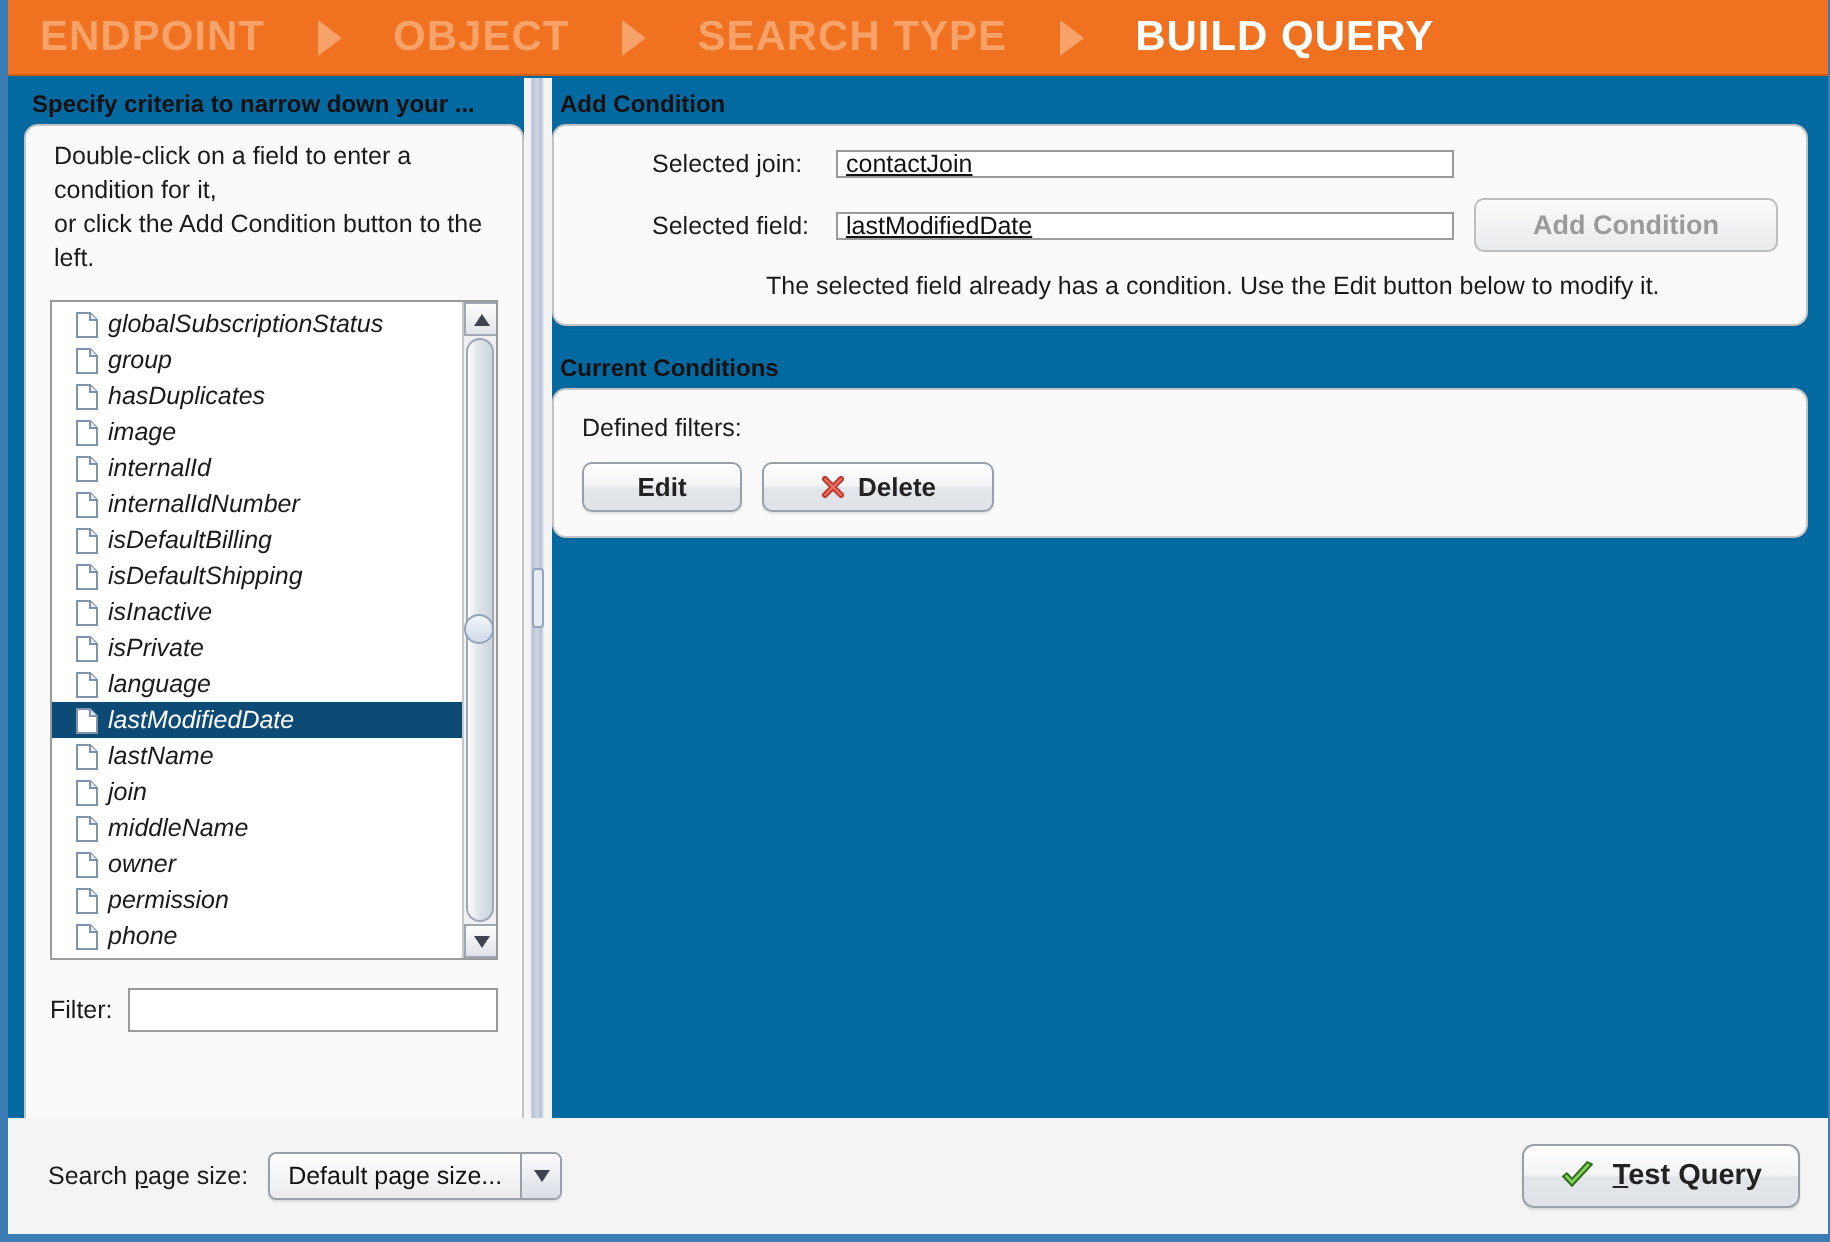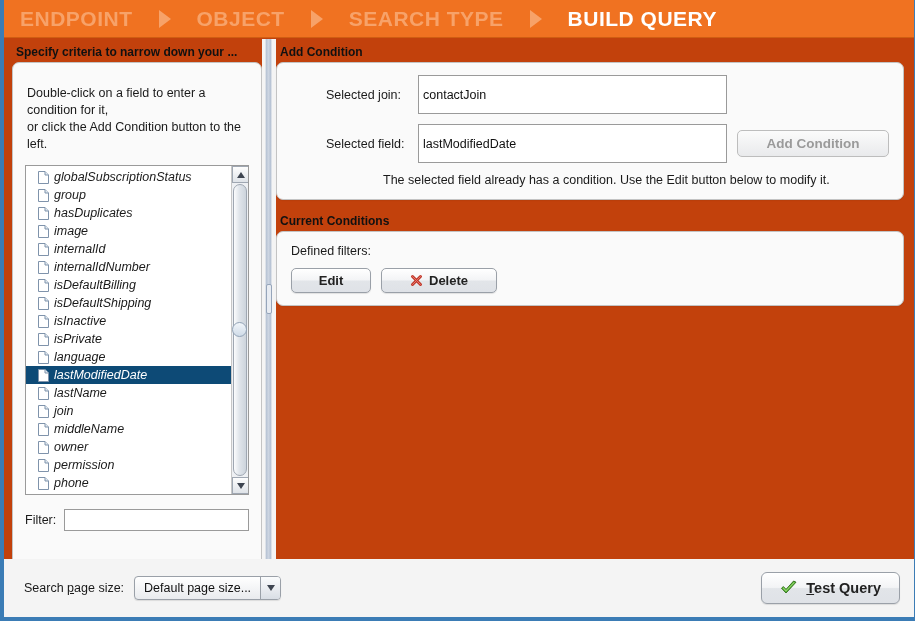--- a/index.html
+++ b/index.html
@@ -7,21 +7,21 @@
     margin: 0; padding: 0;
     width: 915px; height: 621px;
     font-family: "Liberation Sans", sans-serif;
     font-size: 12px;
     color: #1a1a1a;
     overflow: hidden;
   }
   #app {
     position: relative;
     width: 915px; height: 621px;
-    background: #c2410c;
+    background: #0369a1;
     border-left: 4px solid #3b7cb5;
     border-bottom: 4px solid #3b7cb5;
     border-right: 1px solid #3b7cb5;
     overflow: hidden;
   }
 
   
   #wizard-header {
     height: 38px;
     background: #f07221;
@@ -89,21 +89,21 @@
     padding: 0 0 3px 4px;
   }
   .group > .group-box {
     border: 1px solid #c3c3c3;
     border-radius: 7px;
     background: #fafafa;
     box-shadow: 0 1px 1px rgba(0,0,0,0.05);
   }
 
   
-  #left-box { padding: 20px 12px 12px 12px; height: 537px; }
+  #left-box { padding: 5px 12px 12px 12px; height: 537px; }
   #tree-help {
     font-size: 12.5px;
     line-height: 17px;
     color: #1a1a1a;
     margin: 2px 0 12px 2px;
     white-space: pre-line;
   }
 
   
   #tree-wrap {
@@ -211,21 +211,21 @@
     display: flex;
     align-items: center;
     margin-bottom: 10px;
     margin-left: 35px;
   }
   .field-row .lbl {
     width: 92px;
     flex: 0 0 auto;
     font-size: 12.5px;
   }
-  .field-row .textfield { flex: 1 1 auto; height: 39px; }
+  .field-row .textfield { flex: 1 1 auto; height: 14px; text-decoration: underline; }
   .field-row .spacer-btn { width: 152px; flex: 0 0 auto; margin-left: 10px; }
 
   .btn {
     border: 1px solid #9aa0a8;
     border-radius: 5px;
     background: linear-gradient(to bottom,#ffffff 0%,#f3f4f6 48%,#e2e5e9 52%,#dfe2e7 100%);
     box-shadow: 0 1px 1px rgba(0,0,0,0.10), inset 0 1px 0 #fff;
     font-family: "Liberation Sans", sans-serif;
     font-size: 13px;
     font-weight: bold;

